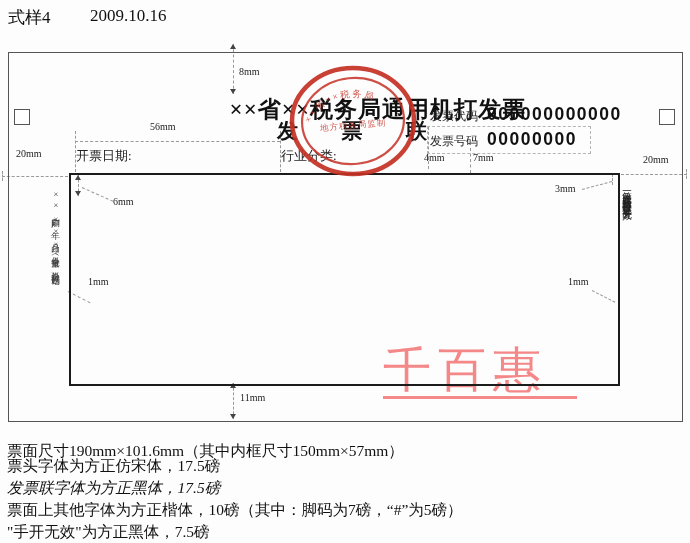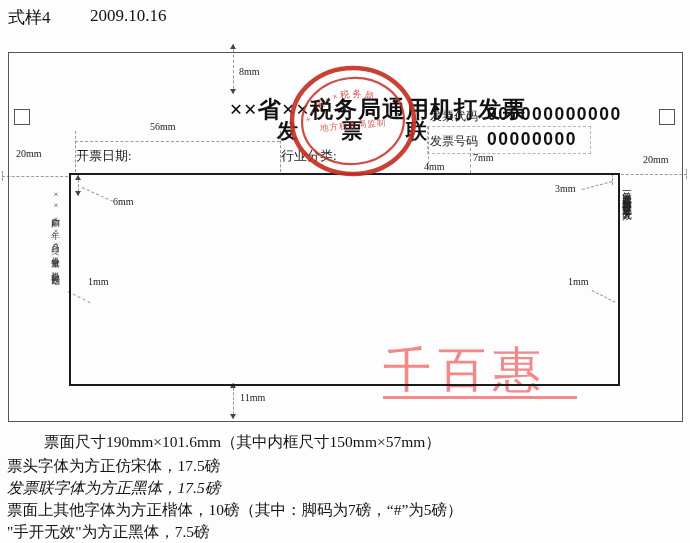--- a/index.html
+++ b/index.html
@@ -96,21 +96,21 @@
   <div class="dimlabel" style="left:150px;top:121px;">56mm</div>
 
   <div class="dimlabel" style="left:16px;top:148px;">20mm</div>
   <div class="hdash" style="left:2px;top:176px;width:66px;"></div>
   <div class="vdash" style="left:2px;top:171px;height:10px;"></div>
 
   <div class="dimlabel" style="left:643px;top:154px;">20mm</div>
   <div class="hdash" style="left:621px;top:174px;width:66px;"></div>
   <div class="vdash" style="left:686px;top:169px;height:10px;"></div>
 
-  <div class="dimlabel" style="left:404px;top:161px;padding-left:20px;">4mm</div>
+  <div class="dimlabel" style="left:404px;top:152px;padding-left:20px;">4mm</div>
   <div class="vdash" style="left:428px;top:127px;height:42px;"></div>
 
   <div class="dimlabel" style="left:473px;top:152px;">7mm</div>
   <div class="vdash" style="left:470px;top:148px;height:25px;"></div>
 
   <div class="vdash" style="left:78px;top:175px;height:21px;"></div>
   <div class="tri-up" style="left:75px;top:175px;"></div>
   <div class="tri-down" style="left:75px;top:191px;"></div>
   <div class="leader" style="left:82px;top:187px;width:34px;transform:rotate(24deg);"></div>
   <div class="dimlabel" style="left:113px;top:196px;">6mm</div>
@@ -123,19 +123,19 @@
   <div class="leader" style="left:68px;top:291px;width:25px;transform:rotate(27deg);"></div>
 
   <div class="dimlabel" style="left:568px;top:276px;">1mm</div>
   <div class="leader" style="left:592px;top:290px;width:26px;transform:rotate(27deg);"></div>
 
   <div class="vdash" style="left:233px;top:383px;height:36px;"></div>
   <div class="tri-up" style="left:230px;top:383px;"></div>
   <div class="tri-down" style="left:230px;top:414px;"></div>
   <div class="dimlabel" style="left:240px;top:392px;">11mm</div>
 
-  <div class="specs" style="top:432px;margin-left:37px;">票面尺寸190mm×101.6mm（其中内框尺寸150mm×57mm）</div>
+  <div class="specs" style="top:441px;">票面尺寸190mm×101.6mm（其中内框尺寸150mm×57mm）</div>
   <div class="specs" style="top:456px;">票头字体为方正仿宋体，17.5磅</div>
   <div class="specs" style="top:478px;font-style:italic;">发票联字体为方正黑体，17.5磅</div>
   <div class="specs" style="top:500px;">票面上其他字体为方正楷体，10磅（其中：脚码为7磅，“#”为5磅）</div>
   <div class="specs" style="top:522px;">"手开无效"为方正黑体，7.5磅</div>
 
 </div>
 
 </body></html>

